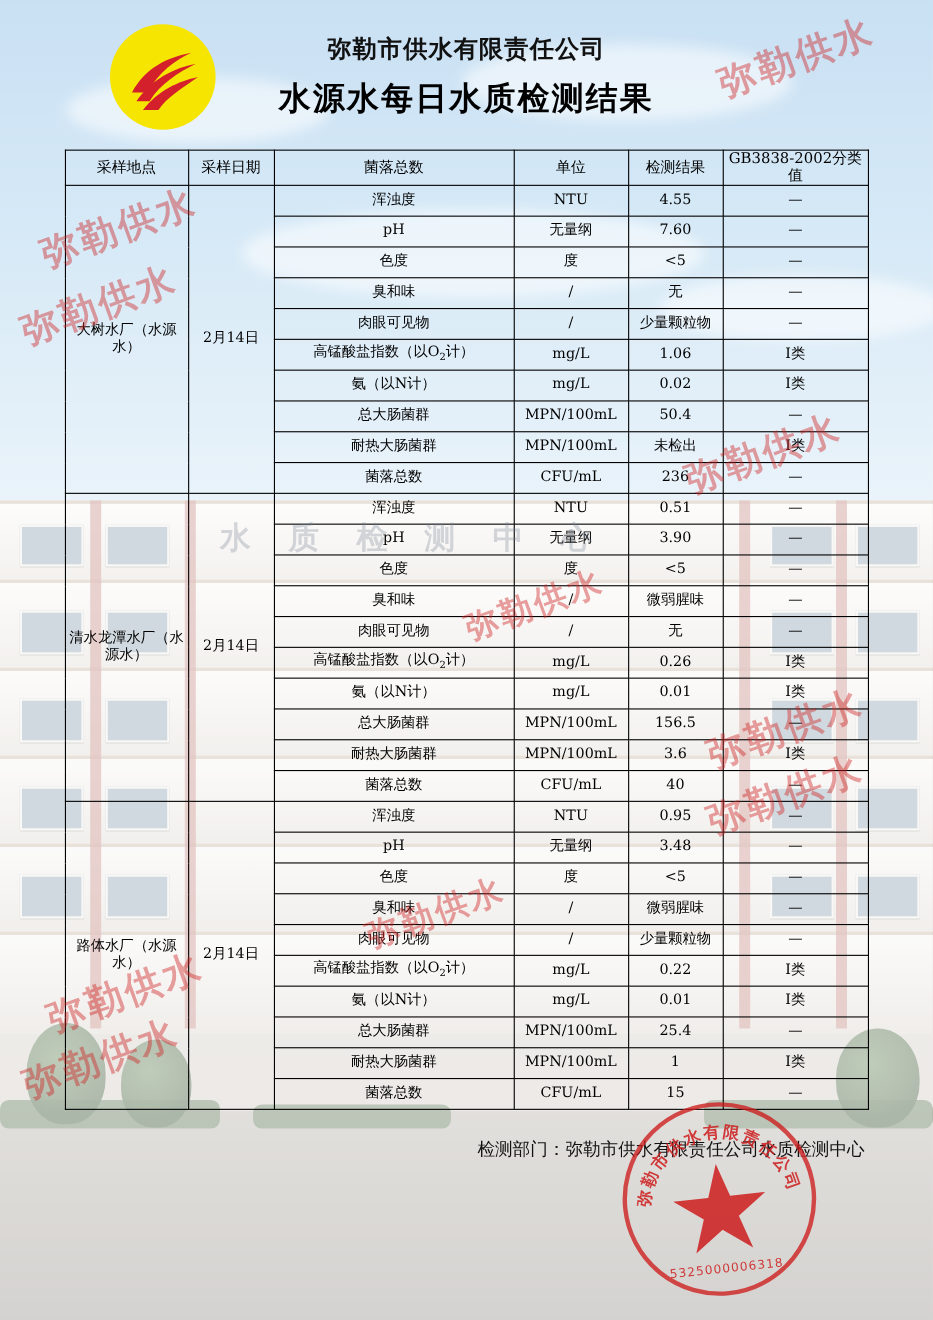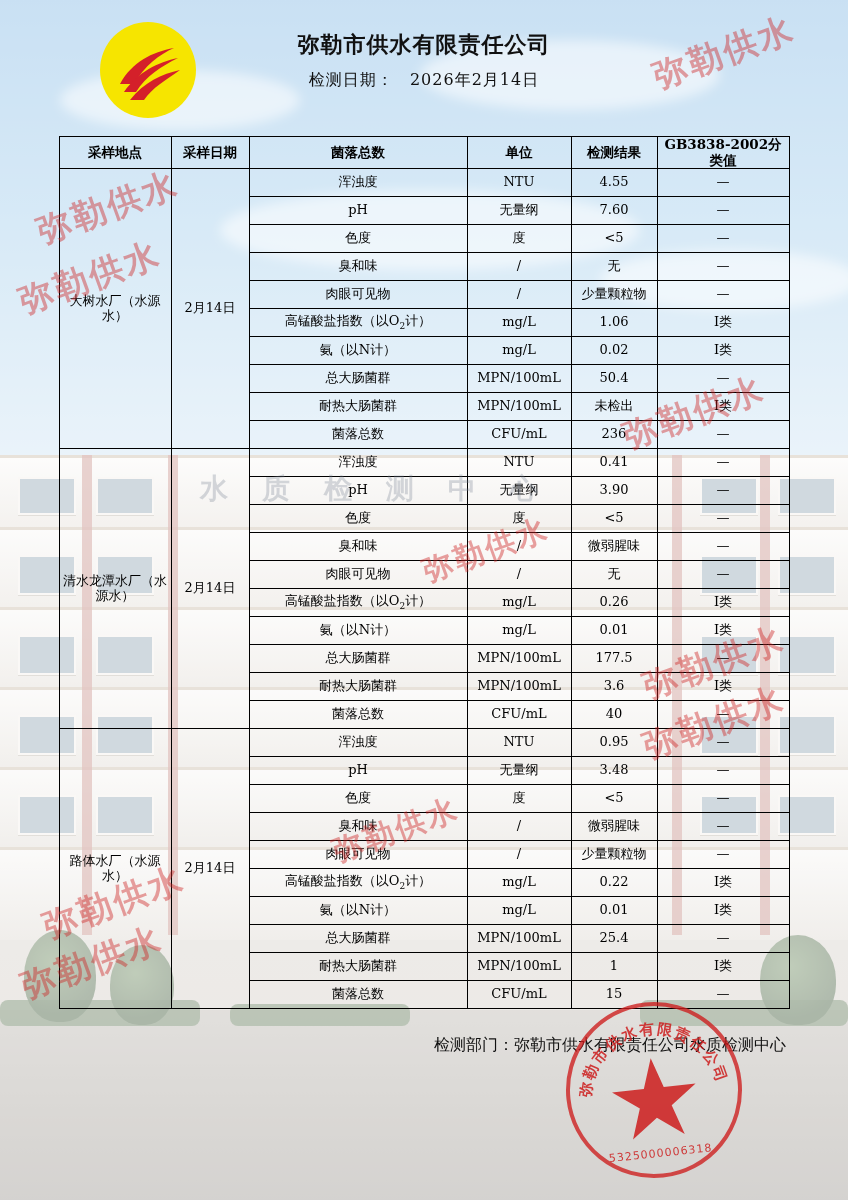--- a/index.html
+++ b/index.html
@@ -173,21 +173,21 @@
     vertical-align: middle;
     font-family: "DejaVu Serif", serif;
     font-size: 13px;
     color: #000;
     padding: 0 2px;
     height: 27px;
     line-height: 1.15;
     background: transparent;
   }
   table.report th {
-    font-weight: bold;
+    font-weight: normal;
     height: 30px;
     font-size: 13.5px;
   }
   td.site {
     font-size: 13.5px;
     padding: 0 4px;
   }
   td.small { font-size: 12px; }
   .sub { font-size: 9px; vertical-align: sub; }
 
@@ -315,24 +315,21 @@
     <div class="logo">
       <div class="disc"></div>
       <svg width="96" height="96" viewBox="0 0 96 96" aria-hidden="true">
         <path d="M20 62 C32 40, 52 30, 74 26 C60 32, 44 44, 34 62 Z" fill="#d4202a"></path>
         <path d="M24 70 C38 50, 58 40, 78 36 C62 44, 46 54, 36 70 Z" fill="#d4202a"></path>
         <path d="M30 78 C44 60, 62 52, 80 48 C66 58, 52 66, 44 78 Z" fill="#d4202a"></path>
       </svg>
     </div>
     <div class="title-wrap">
       <div class="company">弥勒市供水有限责任公司</div>
-    </div>
-    <div class="date-line">
-      <span>检测日期：</span>
-      <span class="date-val">2026年2月14日</span>
+      <div class="main-title">水源水每日水质检测结果</div>
     </div>
   </div>
 
   <table class="report">
     <colgroup>
       <col style="width:112px">
       <col style="width:78px">
       <col style="width:218px">
       <col style="width:104px">
       <col style="width:86px">
@@ -411,21 +408,21 @@
         <td>CFU/mL</td>
         <td>236</td>
         <td>—</td>
       </tr>
 
       <tr>
         <td class="site" rowspan="10">清水龙潭水厂（水源水）</td>
         <td rowspan="10">2月14日</td>
         <td>浑浊度</td>
         <td>NTU</td>
-        <td>0.41</td>
+        <td>0.51</td>
         <td>—</td>
       </tr>
       <tr>
         <td>pH</td>
         <td>无量纲</td>
         <td>3.90</td>
         <td>—</td>
       </tr>
       <tr>
         <td>色度</td>
@@ -453,21 +450,21 @@
       </tr>
       <tr>
         <td>氨（以N计）</td>
         <td>mg/L</td>
         <td>0.01</td>
         <td>Ⅰ类</td>
       </tr>
       <tr>
         <td>总大肠菌群</td>
         <td>MPN/100mL</td>
-        <td>177.5</td>
+        <td>156.5</td>
         <td>—</td>
       </tr>
       <tr>
         <td>耐热大肠菌群</td>
         <td>MPN/100mL</td>
         <td>3.6</td>
         <td>Ⅰ类</td>
       </tr>
       <tr>
         <td>菌落总数</td>

